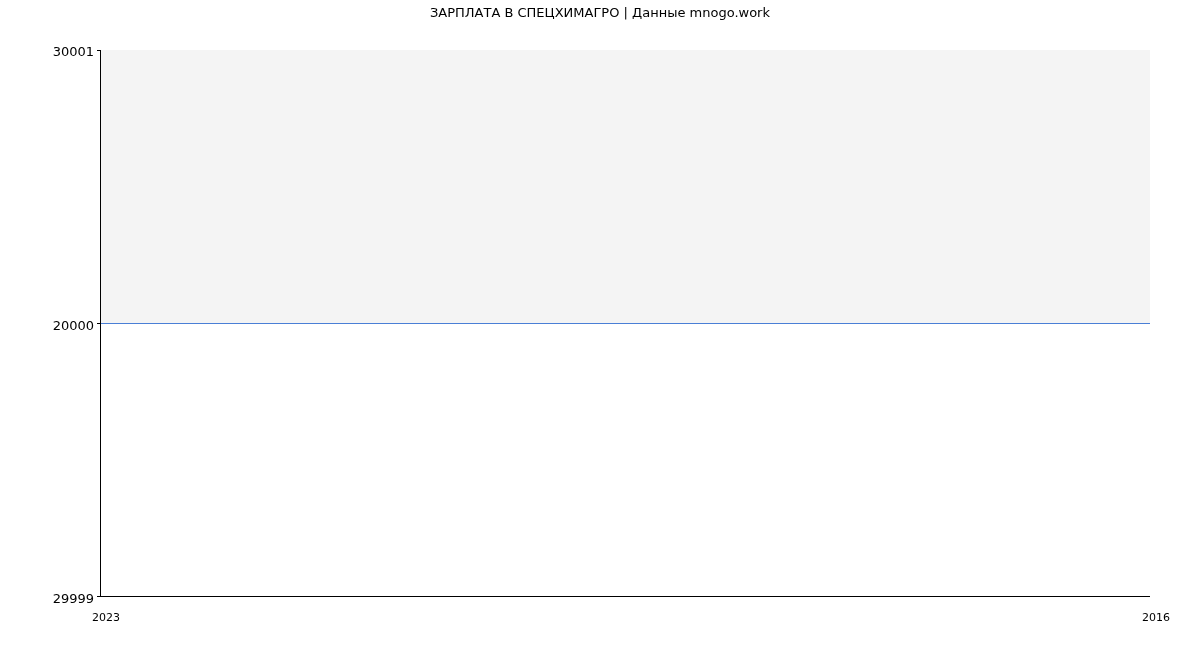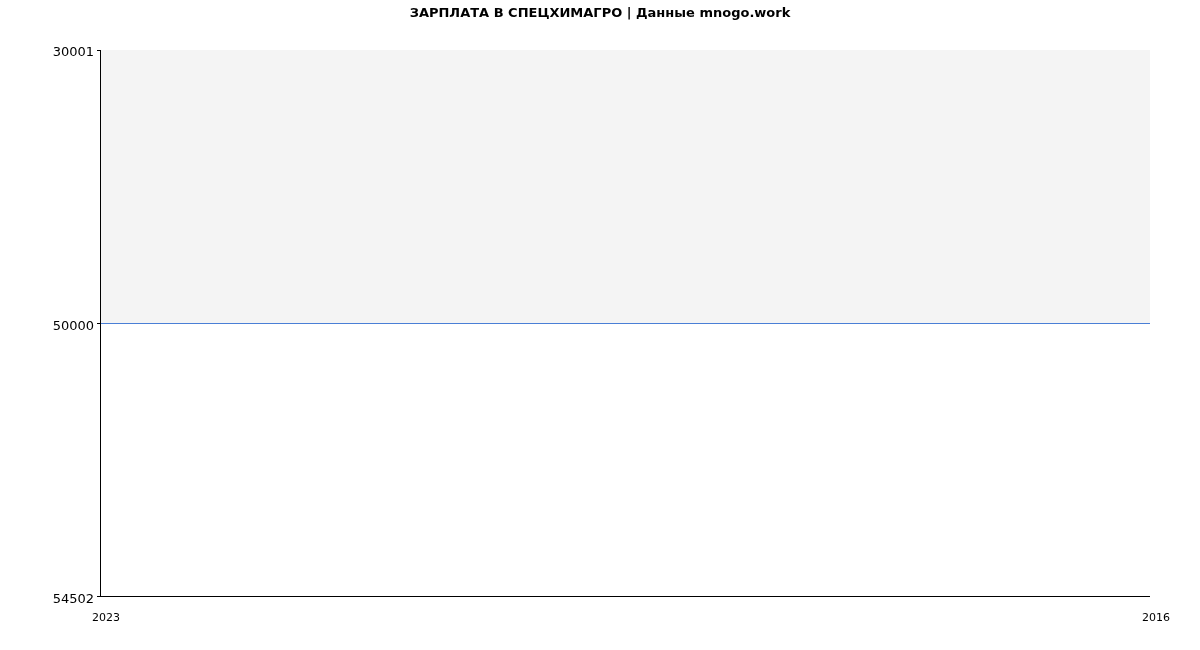--- a/index.html
+++ b/index.html
@@ -12,21 +12,21 @@
       height: 650px;
       font-family: "DejaVu Sans", Arial, sans-serif;
       background: #ffffff;
       position: relative;
     }
     .chart-title {
       text-align: center;
       font-size: 13px;
       color: #000000;
       padding-top: 5px;
-      font-weight: bold;
+      font-weight: normal;
     }
     .chart-container {
       position: absolute;
       left: 100px;
       top: 50px;
       width: 1050px;
       height: 547px;
     }
     .plot-area {
       position: absolute;
@@ -89,18 +89,18 @@
 <div class="chart-container">
   <div class="plot-area">
     <div class="white-rect white-bottom"></div>
     <div class="data-line"></div>
     <div class="y-tick-line" style="top:0"></div>
     <div class="y-tick-line" style="top:50%"></div>
     <div class="y-tick-line" style="top:100%"></div>
   </div>
 
   <div class="y-tick-label" style="top:-6px">30001</div>
-  <div class="y-tick-label" style="top:calc(50% - 6px)">50000</div>
-  <div class="y-tick-label" style="top:calc(100% - 6px)">54502</div>
+  <div class="y-tick-label" style="top:calc(50% - 6px)">20000</div>
+  <div class="y-tick-label" style="top:calc(100% - 6px)">29999</div>
 
   <div class="x-tick-label" style="left:-20px">2023</div>
   <div class="x-tick-label" style="left:calc(100% - 20px)">2016</div>
 </div>
 
 </body></html>

